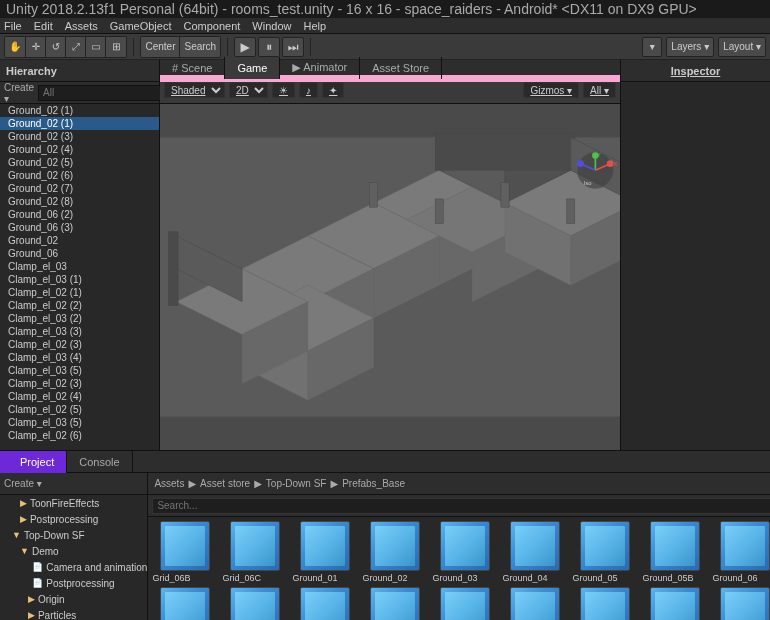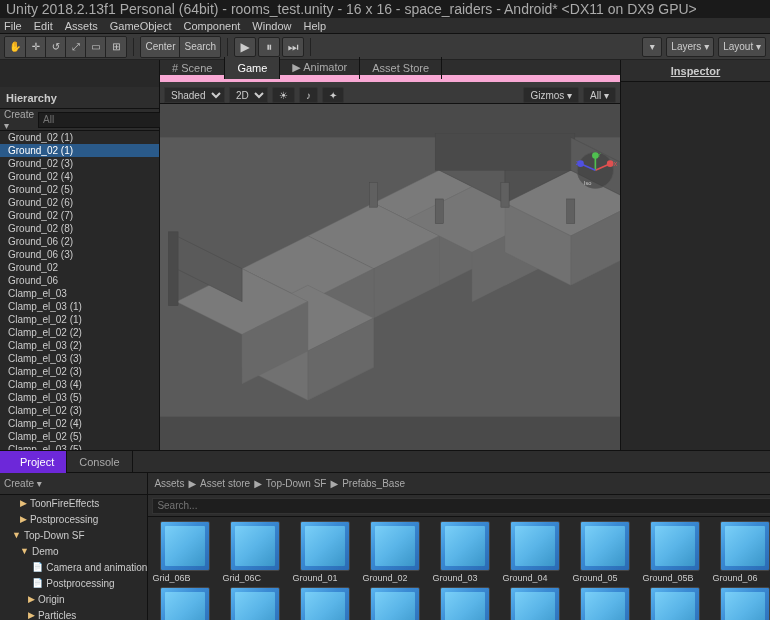--- a/index.html
+++ b/index.html
@@ -18,33 +18,33 @@
     .toolbar-separator { width: 1px; height: 18px; background: #222; margin: 0 2px; }
     .toolbar-btn-group { display: flex; border: 1px solid #222; border-radius: 2px; overflow: hidden; }
     .toolbar-btn-group .toolbar-btn { border: none; border-right: 1px solid #222; border-radius: 0; }
     .toolbar-btn-group .toolbar-btn:last-child { border-right: none; }
 
     
     #main { display: flex; height: 390px; }
 
     
     #hierarchy { width: 160px; background: #282828; border-right: 1px solid #111; display: flex; flex-direction: column; }
-    #hierarchy-header { height: 22px; background: #2d2d2d; display: flex; align-items: center; padding: 0 6px; font-size: 11px; font-weight: bold; color: #ccc; border-bottom: 1px solid #111; margin-top: 27px; }
+    #hierarchy-header { height: 22px; background: #2d2d2d; display: flex; align-items: center; padding: 0 6px; font-size: 11px; font-weight: bold; color: #ccc; border-bottom: 1px solid #111; }
     #hierarchy-toolbar { height: 22px; background: #2d2d2d; display: flex; align-items: center; padding: 0 4px; gap: 4px; border-bottom: 1px solid #111; }
     #hierarchy-search { flex: 1; height: 16px; background: #1e1e1e; border: 1px solid #111; color: #ccc; font-size: 10px; padding: 0 4px; }
     #hierarchy-list { flex: 1; overflow-y: auto; overflow-x: hidden; }
     .hierarchy-item { height: 13px; display: flex; align-items: center; padding-left: 8px; cursor: pointer; font-size: 10px; color: #ccc; white-space: nowrap; }
     .hierarchy-item.selected { background: #2a5a8a; color: #fff; }
 
     
     #scene-area { flex: 1; background: #2a2a2a; display: flex; flex-direction: column; }
     #scene-tabs { height: 22px; background: #2d2d2d; display: flex; align-items: center; border-bottom: 7px solid #f9a8d4; }
     .scene-tab { height: 22px; padding: 0 12px; display: flex; align-items: center; font-size: 11px; cursor: pointer; color: #aaa; border-right: 1px solid #111; }
     .scene-tab.active { background: #3a3a3a; color: #fff; }
-    #scene-toolbar { height: 22px; background: #3a3a3a; display: flex; align-items: flex-end; padding: 0 4px; gap: 4px; border-bottom: 1px solid #111; }
+    #scene-toolbar { height: 22px; background: #3a3a3a; display: flex; align-items: flex-start; padding: 0 4px; gap: 4px; border-bottom: 1px solid #111; text-decoration: underline; }
     .scene-toolbar-select { height: 16px; background: #2a2a2a; border: 1px solid #333; color: #ccc; font-size: 10px; padding: 0 2px; }
     .scene-gizmo-btn { height: 16px; padding: 0 6px; background: #2a2a2a; border: 1px solid #333; color: #ccc; font-size: 10px; cursor: pointer; border-radius: 2px; }
     #scene-viewport { flex: 1; background: #4a4a4a; position: relative; overflow: hidden; }
 
     
     #inspector { width: 150px; background: #282828; border-left: 1px solid #111; text-decoration: underline; }
     #inspector-header { height: 22px; background: #2d2d2d; display: flex; align-items: center; justify-content: center; font-size: 11px; font-weight: bold; color: #ccc; border-bottom: 1px solid #111; }
 
     
     #bottom { height: 207px; display: flex; flex-direction: column; border-top: 1px solid #111; }

